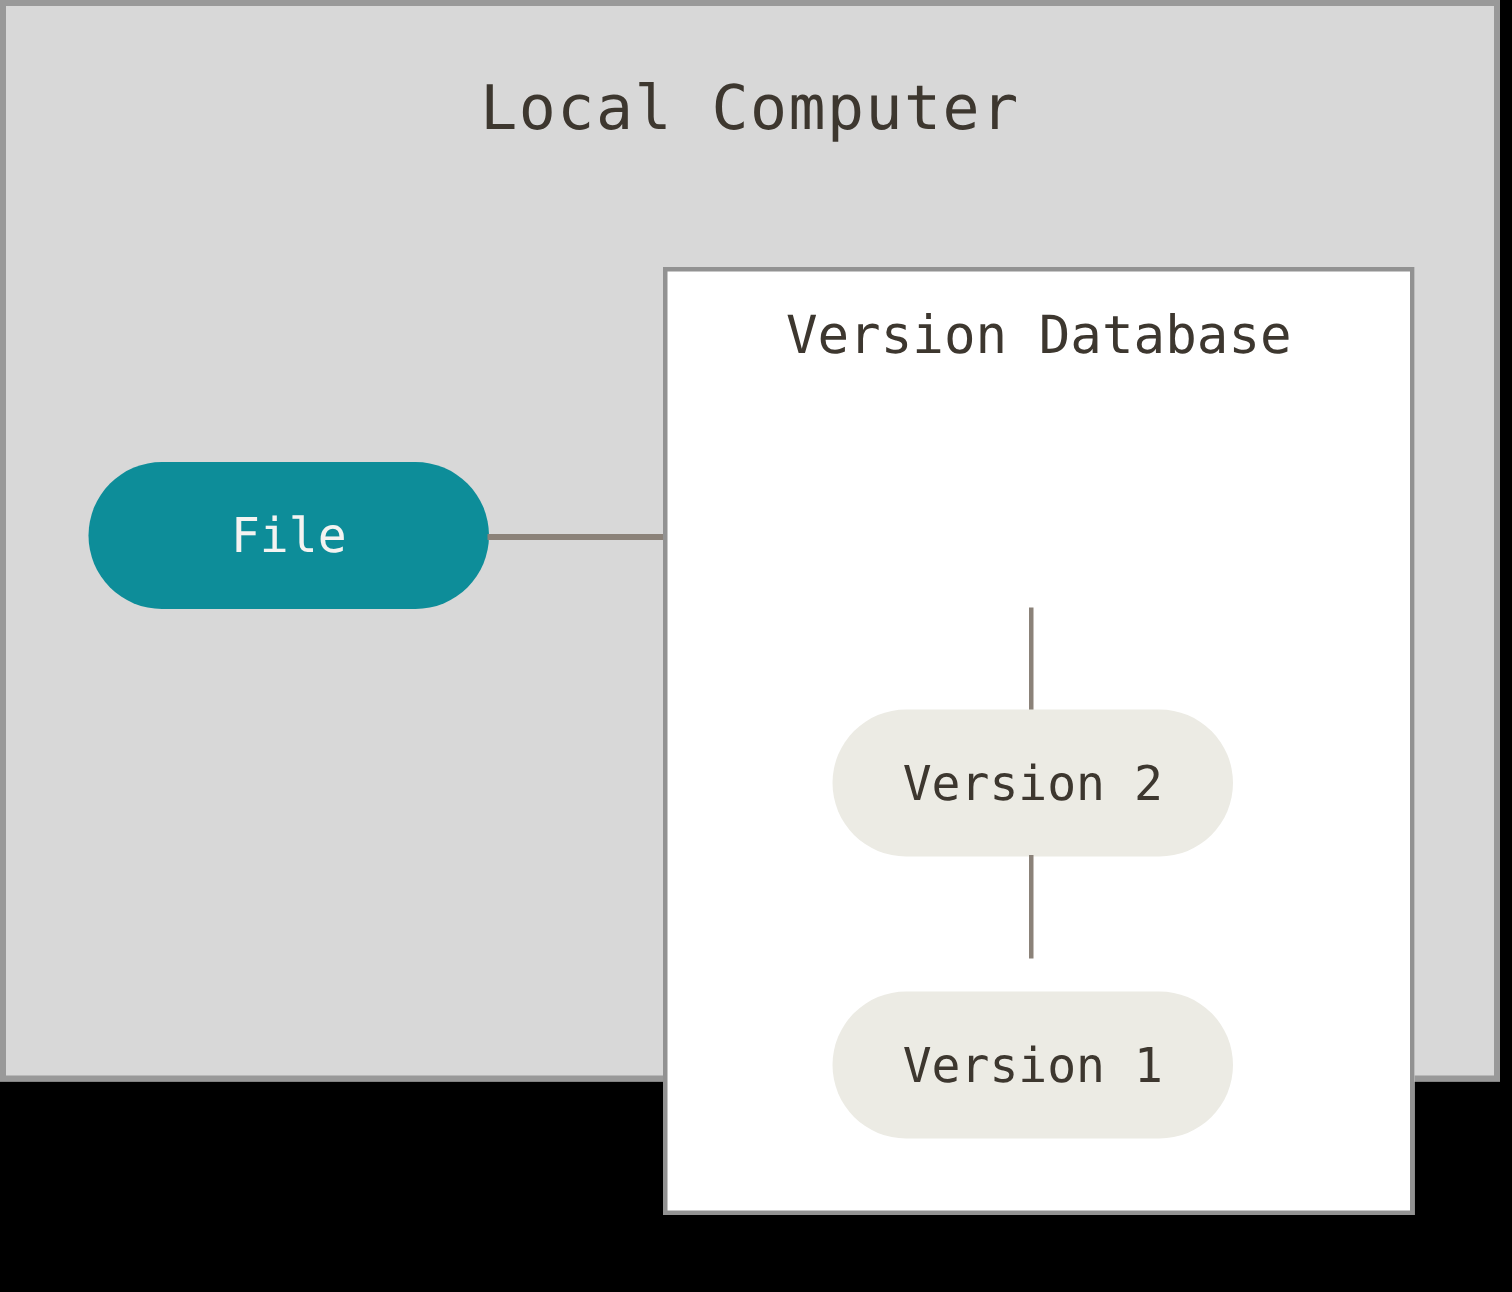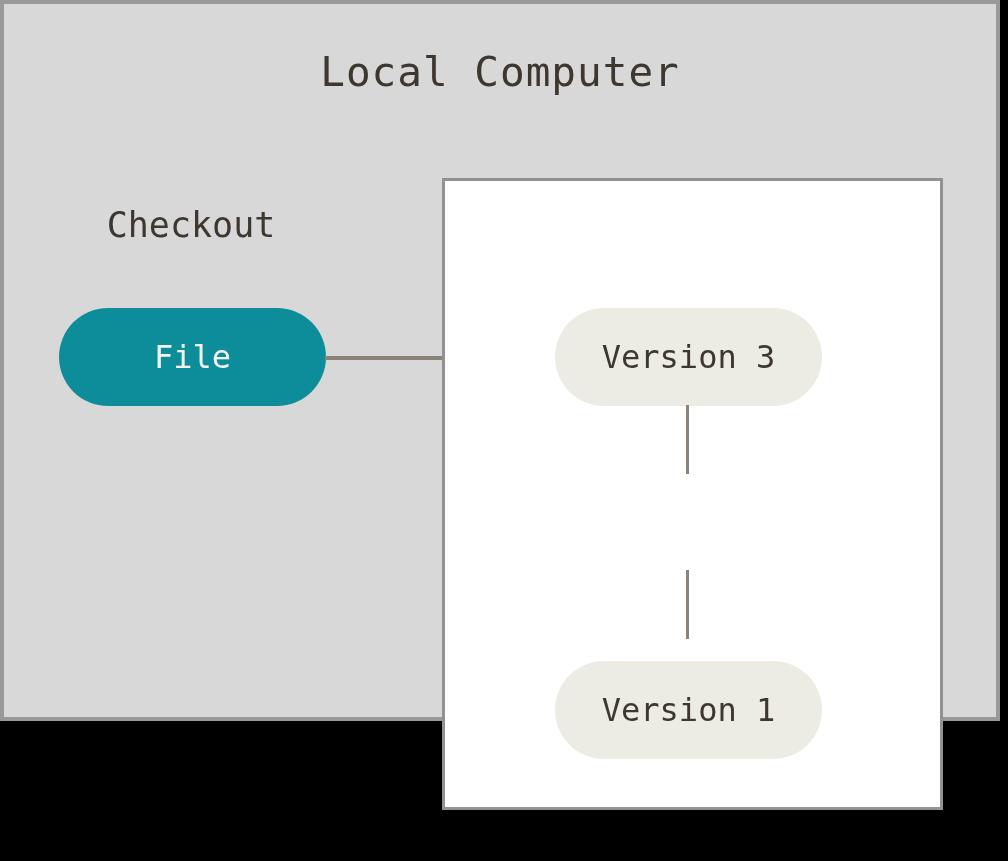--- a/index.html
+++ b/index.html
@@ -87,37 +87,37 @@
   .edge-v.e32 { top: 224px; }
   .edge-v.e21 { top: 389px; }
 </style>
 </head>
 <body>
 
 <div class="canvas">
 
   <div class="diagram-title">Local Computer</div>
 
-  <div class="section-label checkout-label">Checkout</div>
 
   <div class="node file-node">
     <span>File</span>
   </div>
 
   <div class="edge edge-h"></div>
 
   <div class="db-box">
 
+    <div class="section-label db-title">Version Database</div>
 
-    <div class="node version-node v3">
-      <span>Version 3</span>
-    </div>
 
     <div class="edge edge-v e32"></div>
 
+    <div class="node version-node v2">
+      <span>Version 2</span>
+    </div>
 
     <div class="edge edge-v e21"></div>
 
     <div class="node version-node v1">
       <span>Version 1</span>
     </div>
 
   </div>
 
 </div>

